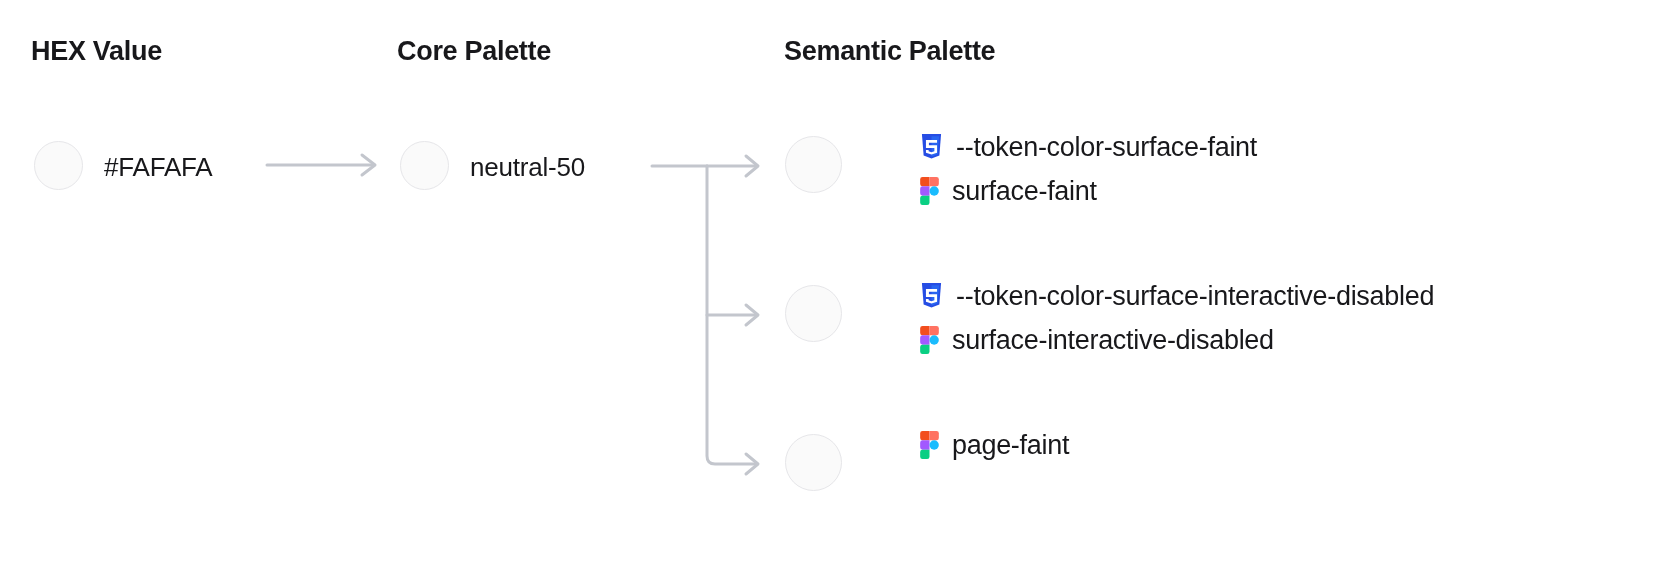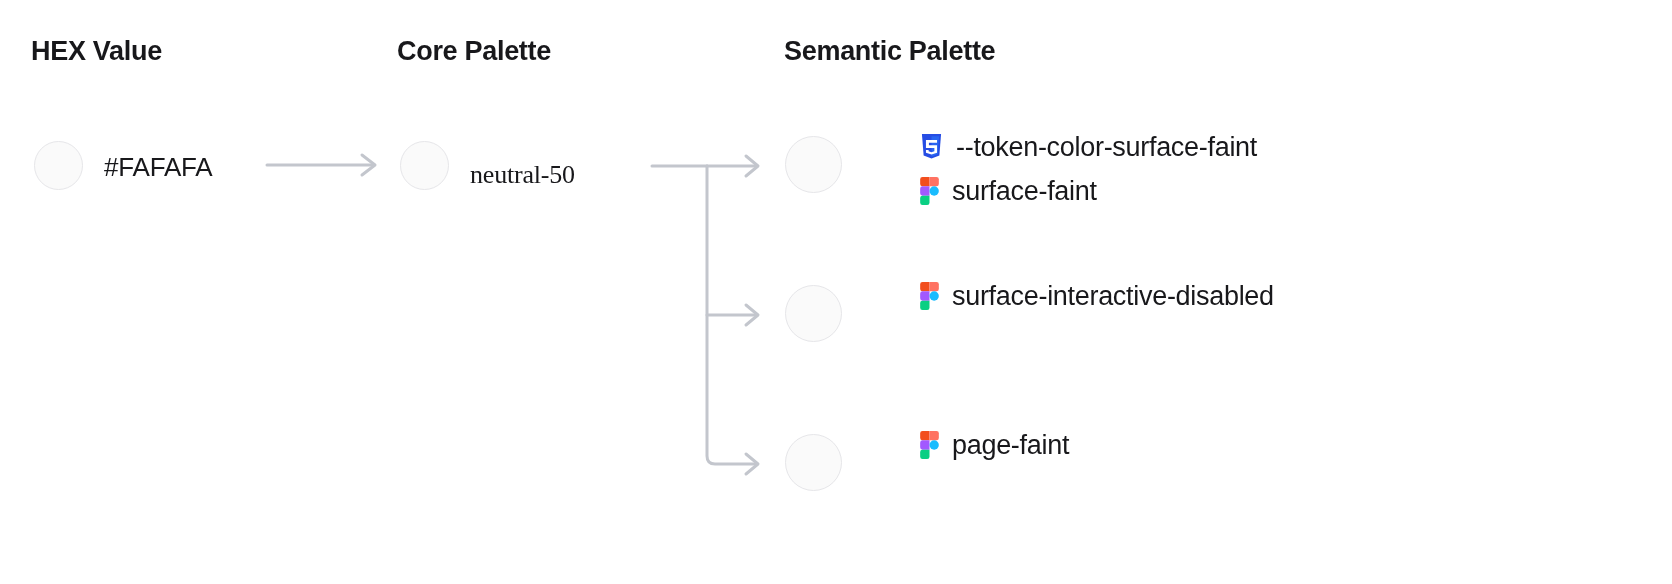--- a/index.html
+++ b/index.html
@@ -44,21 +44,21 @@
   
   .value-label {
     position: absolute;
     font-size: 26px;
     color: #18181b;
     white-space: nowrap;
     line-height: 1;
     letter-spacing: -0.2px;
   }
   #lbl-hex  { left: 104px; top: 154px; }
-  #lbl-core { left: 470px; top: 162px; font-family: Liberation Serif, serif; }
+  #lbl-core { left: 470px; top: 154px; }
 
   
   .conn { position: absolute; }
   .conn svg { display: block; overflow: visible; }
 
   #conn-hex-core { left: 265px; top: 150px; }
   #conn-branch   { left: 650px; top: 130px; }
 
   
   .sem-group { position: absolute; left: 920px; }
@@ -144,20 +144,28 @@
         <path d="M0 12.5 A2.5 2.5 0 0 1 2.5 10 H10 V20 H2.5 A2.5 2.5 0 0 1 0 17.5 Z" fill="#A259FF"></path>
         <circle cx="15" cy="15" r="5" fill="#1ABCFE"></circle>
         <path d="M0 22.5 A2.5 2.5 0 0 1 2.5 20 H10 V27.5 A2.5 2.5 0 0 1 7.5 30 H2.5 A2.5 2.5 0 0 1 0 27.5 Z" fill="#0ACF83"></path>
       </svg>
       <span class="sem-text">surface-faint</span>
     </div>
   </div>
 
   <div class="sem-group" id="sem-1">
     <div class="sem-line">
+      <svg class="icon-css" viewBox="0 0 24 28">
+        <path d="M2 0 H22 L20.2 22.4 L12 25.6 L3.8 22.4 Z" fill="#264DE4"></path>
+        <path d="M12 2.2 V23.6 L18.5 21.1 L20 2.2 Z" fill="#2965F1"></path>
+        <path d="M6.2 6.2 H17.8 V9 H9.3 V11.6 H17.8 V19.4 L12 21.4 L6.2 19.4 V16.6 H9 V18 L12 19 L15 18 V14.4 H6.2 Z" fill="#FFFFFF"></path>
+      </svg>
+      <span class="sem-text">--token-color-surface-interactive-disabled</span>
+    </div>
+    <div class="sem-line">
       <svg class="icon-figma" viewBox="0 0 20 30">
         <path d="M0 2.5 A2.5 2.5 0 0 1 2.5 0 H10 V10 H2.5 A2.5 2.5 0 0 1 0 7.5 Z" fill="#F24E1E"></path>
         <path d="M10 0 H17.5 A2.5 2.5 0 0 1 20 2.5 V7.5 A2.5 2.5 0 0 1 17.5 10 H10 Z" fill="#FF7262"></path>
         <path d="M0 12.5 A2.5 2.5 0 0 1 2.5 10 H10 V20 H2.5 A2.5 2.5 0 0 1 0 17.5 Z" fill="#A259FF"></path>
         <circle cx="15" cy="15" r="5" fill="#1ABCFE"></circle>
         <path d="M0 22.5 A2.5 2.5 0 0 1 2.5 20 H10 V27.5 A2.5 2.5 0 0 1 7.5 30 H2.5 A2.5 2.5 0 0 1 0 27.5 Z" fill="#0ACF83"></path>
       </svg>
       <span class="sem-text">surface-interactive-disabled</span>
     </div>
   </div>

